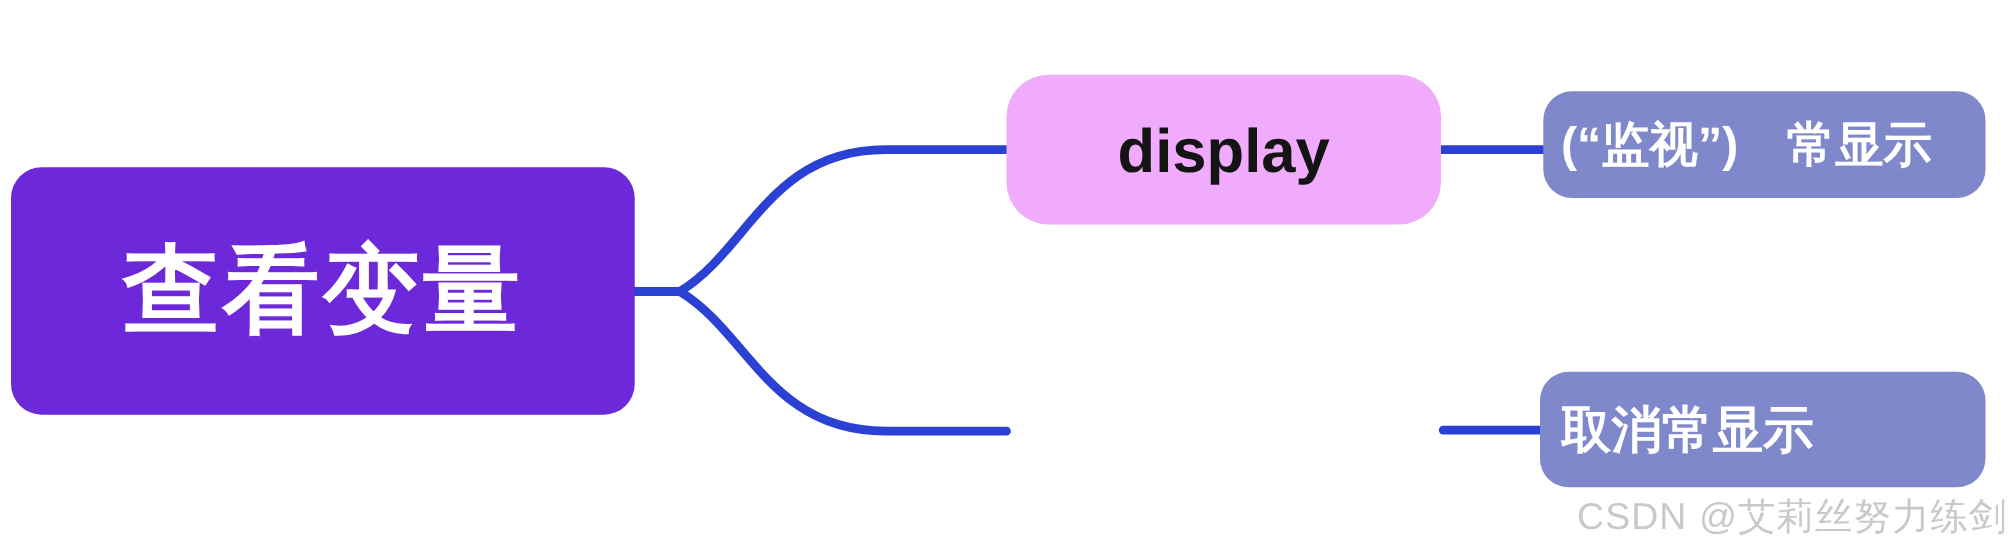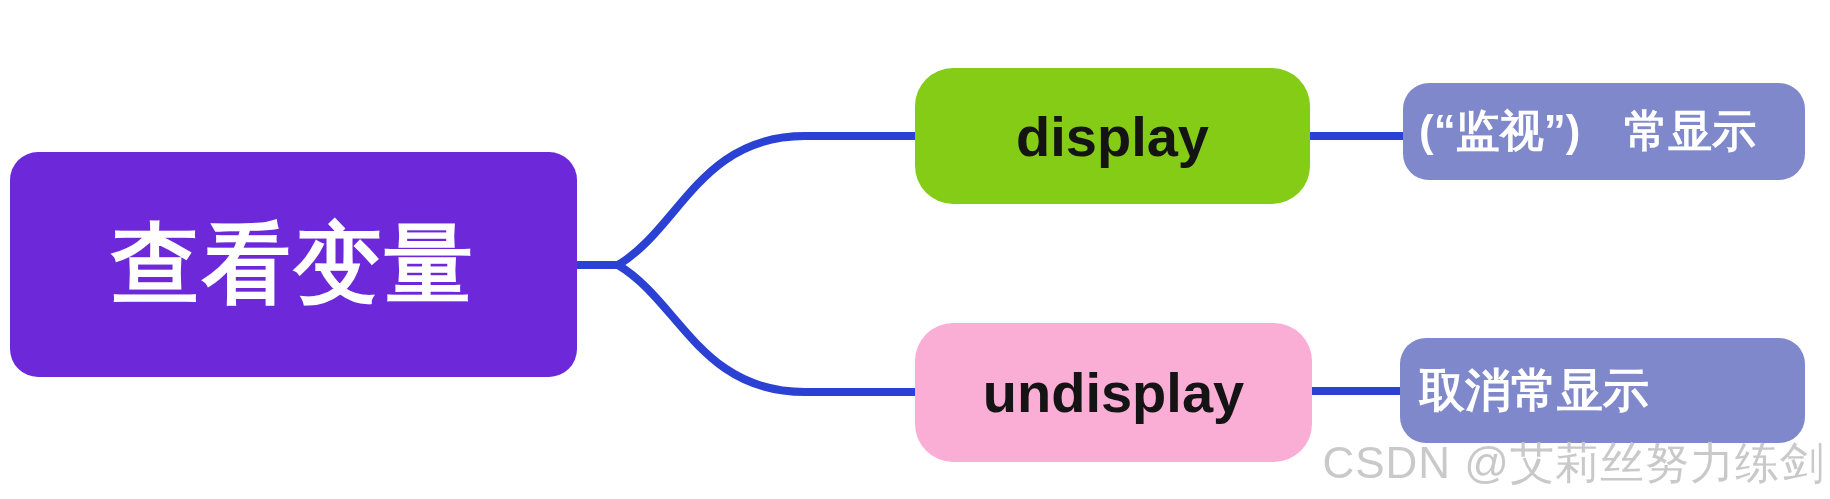--- a/index.html
+++ b/index.html
@@ -41,21 +41,21 @@
   .node-result{
     border-radius:26px;
     justify-content:flex-start;
     font-size:44px;font-weight:bold;
   }
   .node-result-watch{left:1403px;top:83px;width:402px;height:97px;padding-left:16px;}
   .node-result-cancel{left:1400px;top:338px;width:405px;height:105px;padding-left:19px;font-size:46px;}
   .watermark{
     position:absolute;
     right:5px;bottom:6px;
-    font-size:44px;
+    font-size:34px;
     letter-spacing:1px;
     white-space:nowrap;
   }
 </style>
 </head>
 <body>
 
 <div class="canvas">
 
   <svg class="connectors" viewBox="0 0 1830 499" aria-hidden="true">
@@ -63,31 +63,28 @@
     <path d="M618,265 C680,228 700,136 805,136 H915" stroke="#2B41D4"></path>
     <path d="M618,265 C680,302 700,392 805,392 H915" stroke="#2B41D4"></path>
     <path d="M1310,136 H1405" stroke="#2B41D4"></path>
     <path d="M1312,391 H1402" stroke="#2B41D4"></path>
   </svg>
 
   <div class="node node-root" style="background-color: #6d28d9;">
     <span style="color: rgb(255, 255, 255);">查看变量</span>
   </div>
 
-  <div class="node node-cmd node-cmd-display" style="background-color: #84cc16;">
+  <div class="node node-cmd node-cmd-display" style="background-color: #f0abfc;">
     <span style="color: rgb(20, 20, 20);">display</span>
   </div>
 
   <div class="node node-result node-result-watch" style="background-color: rgb(126, 136, 203);">
     <span style="color: rgb(255, 255, 255);">(“监视”)　常显示</span>
   </div>
 
-  <div class="node node-cmd node-cmd-undisplay" style="background-color: rgb(251, 174, 213);">
-    <span style="color: rgb(20, 20, 20);">undisplay</span>
-  </div>
 
   <div class="node node-result node-result-cancel" style="background-color: rgb(126, 136, 203);">
     <span style="color: rgb(255, 255, 255);">取消常显示</span>
   </div>
 
   <div class="watermark" style="color: rgb(201, 201, 201);">CSDN @艾莉丝努力练剑</div>
 
 </div>
 
 </body></html>

